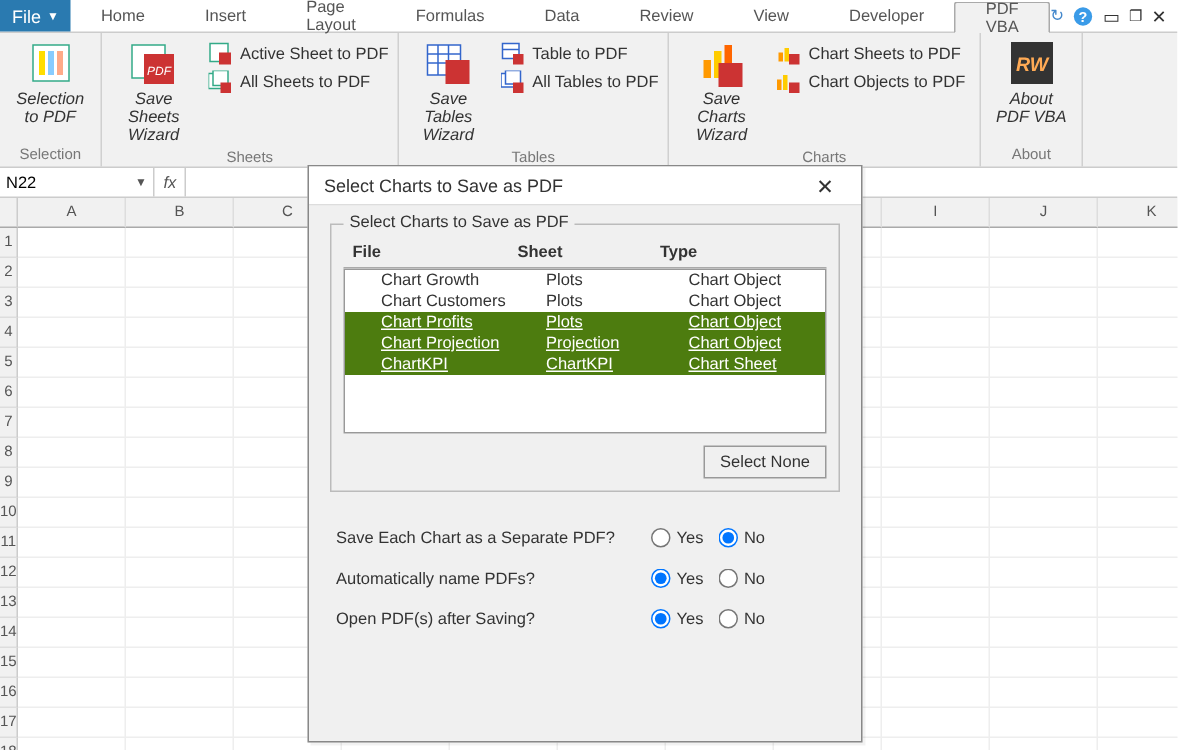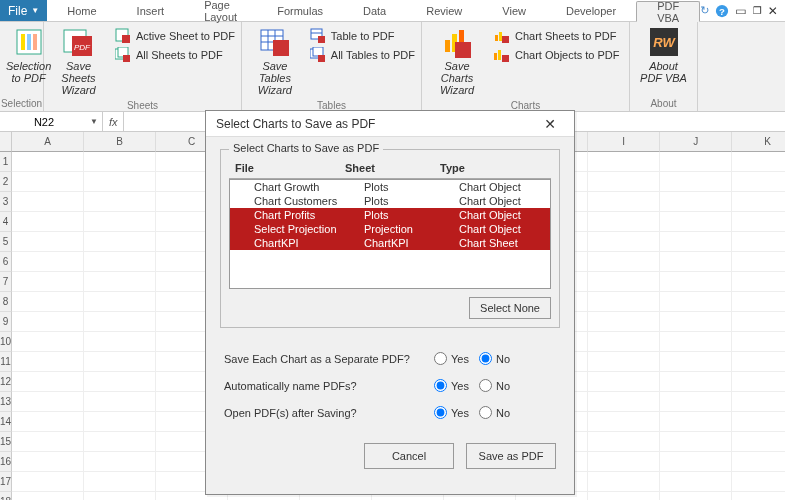--- a/index.html
+++ b/index.html
@@ -21,21 +21,21 @@
 .group-label { text-align: center; font-size: 10px; color: #777; padding-bottom: 2px; }
 .bigbtn { display: flex; flex-direction: column; align-items: center; width: 58px; text-align: center; gap: 2px; cursor: pointer; font-style: italic; }
 .bigbtn .icon32 { width: 32px; height: 32px; }
 .smallbtns { display: flex; flex-direction: column; gap: 3px; padding-top: 2px; }
 .smallbtn { display: flex; align-items: center; gap: 5px; cursor: pointer; white-space: nowrap; }
 .smallbtn .icon16 { width: 16px; height: 16px; }
 
 
 .formulabar { display: flex; height: 20px; border-bottom: 1px solid #ccc; background: #fff; align-items: stretch; }
 .namebox-wrap { display: flex; align-items: center; border-right: 1px solid #ccc; padding: 0 4px; gap: 6px; }
-.namebox { width: 80px; text-align: center; border: none; outline: none; font-size: 11px; }
+.namebox { width: 80px; border: none; outline: none; font-size: 11px; }
 .fx { padding: 0 6px; color: #555; border-right: 1px solid #ccc; display: flex; align-items: center; font-style: italic; }
 .dd-arrow { font-size: 8px; color: #555; }
 
 
 .grid { display: flex; }
 .rowheads { display: flex; flex-direction: column; width: 28px; }
 .rh { height: 20px; border-right: 1px solid #ccc; border-bottom: 1px solid #ddd; background: #f1f1f1; color: #555; font-size: 10px; display: flex; align-items: center; justify-content: center; }
 .rh.corner { background: #f1f1f1; border-bottom: 1px solid #aaa; }
 .cols { flex: 1; }
 .colheads { display: flex; height: 20px; }
@@ -48,21 +48,21 @@
 .dlg-titlebar { display: flex; align-items: center; height: 26px; padding: 0 6px 0 10px; font-size: 12px; background: #fff; border-bottom: 1px solid #ddd; }
 .dlg-close { margin-left: auto; width: 36px; text-align: center; font-size: 14px; cursor: pointer; }
 .dlg-body { padding: 12px 14px; }
 .fieldset { border: 1px solid #bbb; padding: 8px; position: relative; }
 .legend { position: absolute; top: -8px; left: 8px; background: #f0f0f0; padding: 0 4px; font-size: 11px; }
 .list-head, .list-row { display: flex; }
 .list-head { font-weight: bold; padding: 4px 6px; border-bottom: 1px solid #aaa; }
 .col-chart { width: 110px; } .col-sheet { width: 95px; } .col-type { flex: 1; }
 .listbox { border: 1px solid #999; background: #fff; height: 110px; }
 .list-row { padding: 1px 24px; font-size: 11px; }
-.list-row.sel { background: #b91c1c; color: #fff; }
+.list-row.sel { background: #4d7c0f; color: #fff; text-decoration: underline; }
 .btnrow { display: flex; gap: 8px; justify-content: flex-end; margin-top: 8px; }
 .pushbtn { min-width: 78px; padding: 4px 10px; background: #f0f0f0; border: 1px solid #999; cursor: pointer; text-align: center; font-size: 11px; }
 .opts { margin-top: 24px; display: flex; flex-direction: column; gap: 14px; padding: 0 4px; }
 .optrow { display: flex; align-items: center; }
 .optlabel { width: 210px; }
 .radio { display: flex; align-items: center; gap: 4px; margin-right: 10px; }
 .radio input { margin: 0; }
 .dlg-actions { display: flex; gap: 12px; justify-content: flex-end; margin-top: 24px; padding-right: 4px; }
 .dlg-actions .pushbtn { min-width: 90px; padding: 6px 10px; }
 </style>
@@ -91,21 +91,21 @@
           <text x="8" y="12" text-anchor="middle" font-size="11" fill="#fff" font-weight="bold">?</text>
         </svg>
     </span>
     <span style="font-size:12px">▭</span>
     <span style="font-size:10px">❐</span>
     <span style="font-size:12px">✕</span>
   </div>
 </div>
 
 <div class="ribbon">
-  <div class="group" style="width:44px">
+  <div class="group" style="width:68px">
     <div class="group-body">
       <div class="bigbtn">
         <svg class="icon32" viewBox="0 0 32 32">
             <rect x="4" y="4" width="24" height="24" fill="#fff" stroke="#3a8"></rect>
             <rect x="8" y="8" width="4" height="16" fill="#fd0"></rect>
             <rect x="14" y="8" width="4" height="16" fill="#8cf"></rect>
             <rect x="20" y="8" width="4" height="16" fill="#fa8"></rect>
           </svg>
         <span style="white-space:pre-line">Selection
 to PDF</span>
@@ -538,21 +538,21 @@
             <div class="col-chart">Chart Customers</div>
             <div class="col-sheet">Plots</div>
             <div class="col-type">Chart Object</div>
           </div>
           <div class="list-row sel">
             <div class="col-chart">Chart Profits</div>
             <div class="col-sheet">Plots</div>
             <div class="col-type">Chart Object</div>
           </div>
           <div class="list-row sel">
-            <div class="col-chart">Select Projection</div>
+            <div class="col-chart">Chart Projection</div>
             <div class="col-sheet">Projection</div>
             <div class="col-type">Chart Object</div>
           </div>
           <div class="list-row sel">
             <div class="col-chart">ChartKPI</div>
             <div class="col-sheet">ChartKPI</div>
             <div class="col-type">Chart Sheet</div>
           </div>
         </div>
       <div class="btnrow">
@@ -589,18 +589,14 @@
             <input type="radio" name="op" checked="" style="">
             <span>Yes</span>
           </label>
         <label class="radio">
             <input type="radio" name="op" style="">
             <span>No</span>
           </label>
       </div>
     </div>
 
-    <div class="dlg-actions">
-      <div class="pushbtn">Cancel</div>
-      <div class="pushbtn">Save as PDF</div>
-    </div>
   </div>
 </div>
 
 </body></html>

